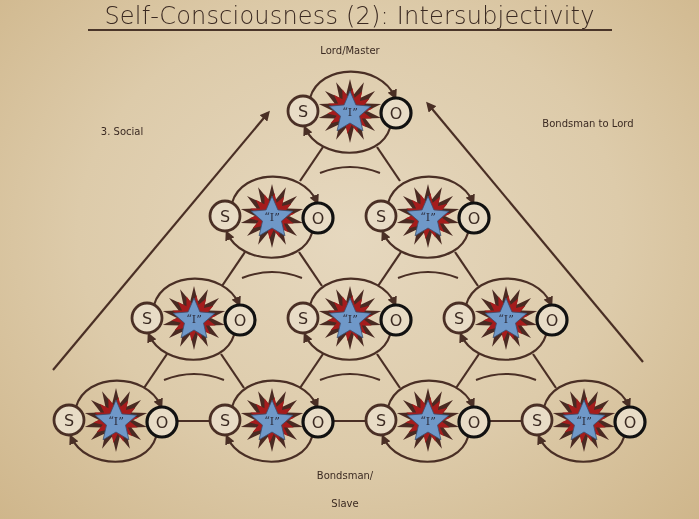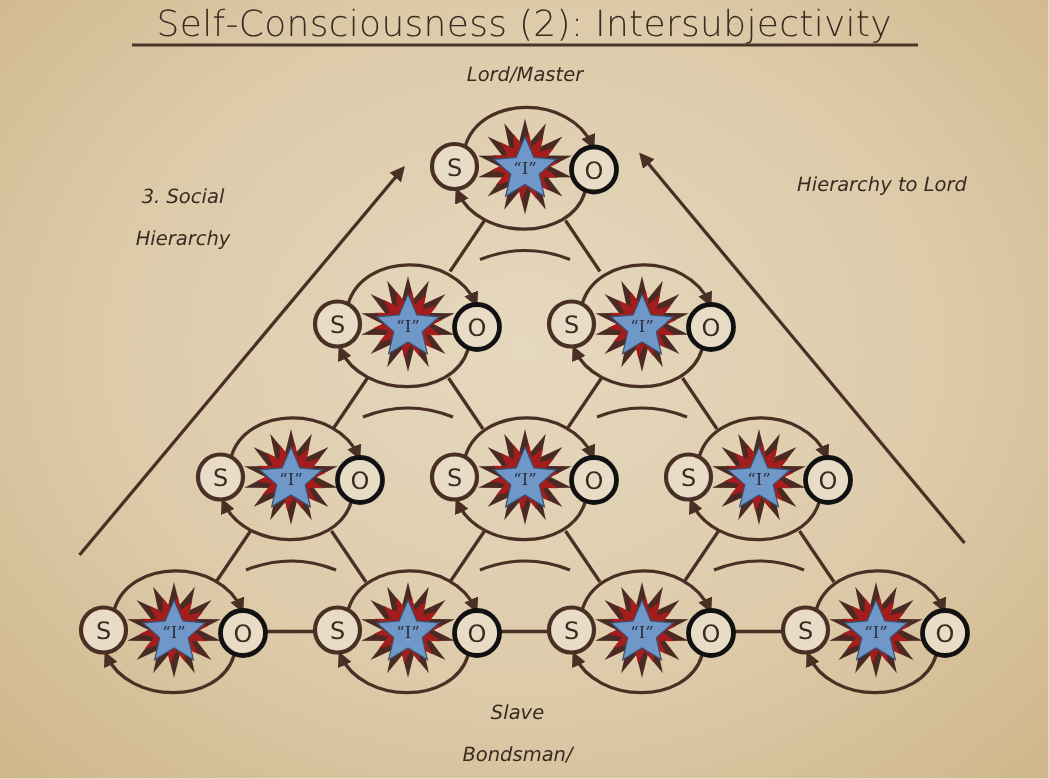--- a/index.html
+++ b/index.html
@@ -10,46 +10,45 @@
     font-family: "DejaVu Serif", serif;
     color:#3b2a22;
   }
   .title {
     position:absolute; left:0; width:699px; top:2px; text-align:center;
     font-family:"DejaVu Sans", sans-serif; font-size:24px; letter-spacing:0.2px;
     color:#3b2a22; font-weight:300;
   }
   .title-rule { position:absolute; left:88px; width:524px; top:29px; height:2px; background:#4a3529; }
   .label {
-    position:absolute; font-family:"DejaVu Sans", sans-serif; font-size:13px;
-    color:#3b2a22; text-align:center; line-height:25px;font-style:italic;
+    position:absolute; font-family:"DejaVu Sans", sans-serif; font-size:10px;
+    color:#3b2a22; text-align:center; line-height:25px;
   }
   svg { position:absolute; left:0; top:0; }
 </style>
 </head>
 <body>
 
 <div class="slide">
   <div class="title">Self-Consciousness (2): Intersubjectivity</div>
   <div class="title-rule"></div>
 
   <div class="label" style="left:270px; top:38px; width:160px;">Lord/Master</div>
 
   <div class="label" style="left:62px; top:118px; width:120px; line-height:28px;">
     <div>3. Social</div>
-    <div>Hierarchy</div>
   </div>
 
   <div class="label" style="left:488px; top:110px; width:200px; line-height:28px;">
-    <div>Hierarchy to Lord</div>
+    <div>Bondsman to Lord</div>
   </div>
 
   <div class="label" style="left:280px; top:462px; width:130px; line-height:28px;">
+    <div>Bondsman/</div>
     <div>Slave</div>
-    <div>Bondsman/</div>
   </div>
 
   <svg id="diagram" width="699" height="519" viewBox="0 0 699 519">
     <defs>
       <marker id="arrowhead" markerWidth="10" markerHeight="10" refX="7" refY="5" orient="auto" markerUnits="userSpaceOnUse">
         <path d="M0,0 L10,5 L0,10 z" fill="#4a2f25"></path>
       </marker>
     </defs>
 
     <line x1="53" y1="370" x2="268" y2="113" stroke="#4a2f25" stroke-width="2.2" marker-end="url(#arrowhead)"></line>

